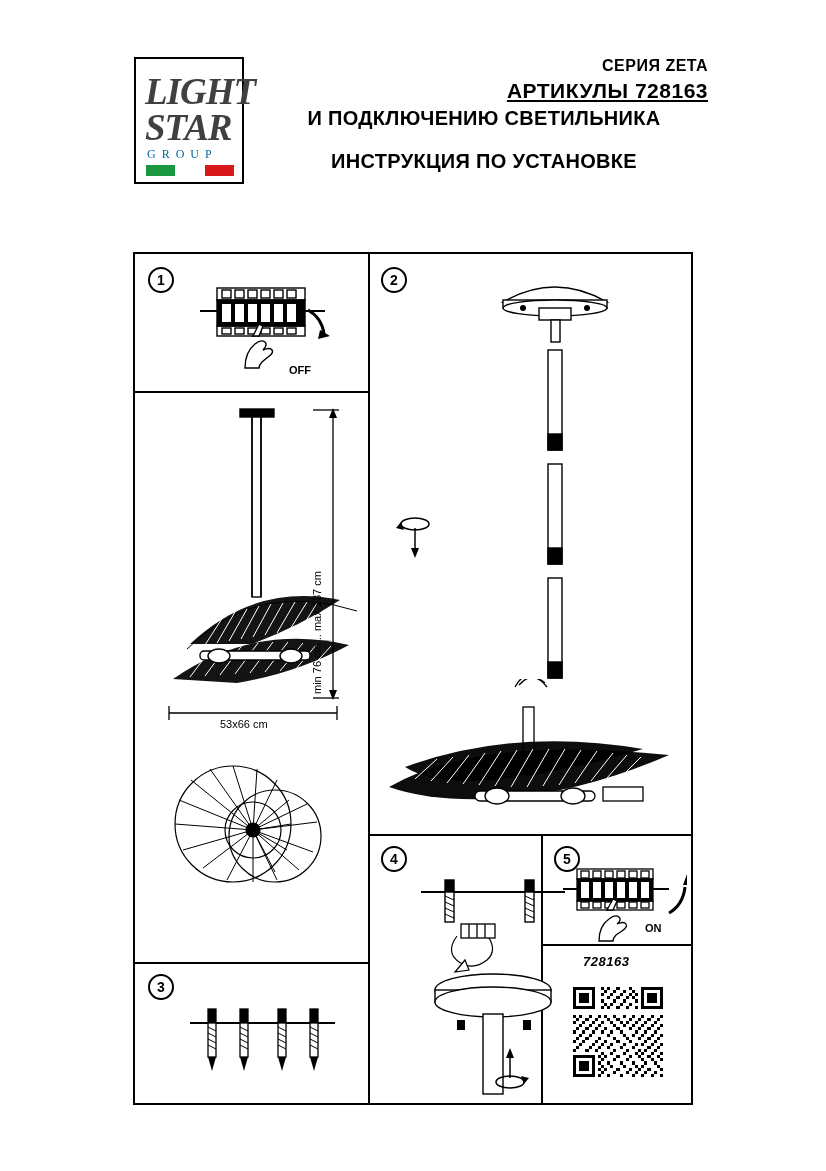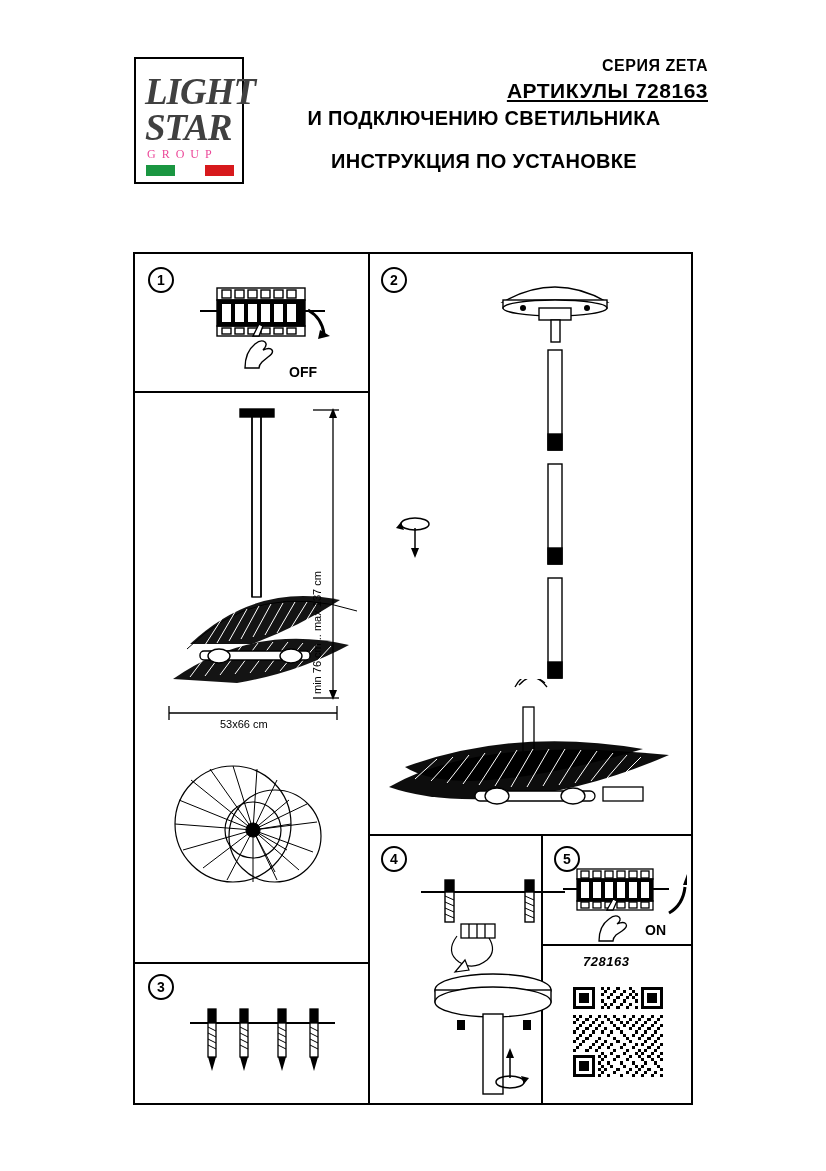--- a/index.html
+++ b/index.html
@@ -47,21 +47,21 @@
   }
   .logo-light { top: 14px; }
   .logo-star  { top: 50px; }
   .logo-group {
     position: absolute;
     left: 11px;
     top: 88px;
     font-family: "Liberation Serif", serif;
     font-size: 12px;
     letter-spacing: 6px;
-    color: #ec4899;
+    color: #0369a1;
   }
   .logo-flag {
     position: absolute;
     left: 10px;
     top: 106px;
     width: 88px;
     height: 11px;
     display: flex;
   }
   .logo-flag span { flex: 1 1 0; }
@@ -121,21 +121,21 @@
     box-sizing: border-box;
     font-size: 14px;
     font-weight: bold;
     text-align: center;
     line-height: 22px;
     background: #fff;
   }
 
   .lbl {
     position: absolute;
-    font-size: 14px;
+    font-size: 11px;
     font-weight: bold;
   }
   .lbl-small {
     position: absolute;
     font-size: 11px;
   }
   .dim-v {
     position: absolute;
     font-size: 11px;
     transform: rotate(-90deg);

